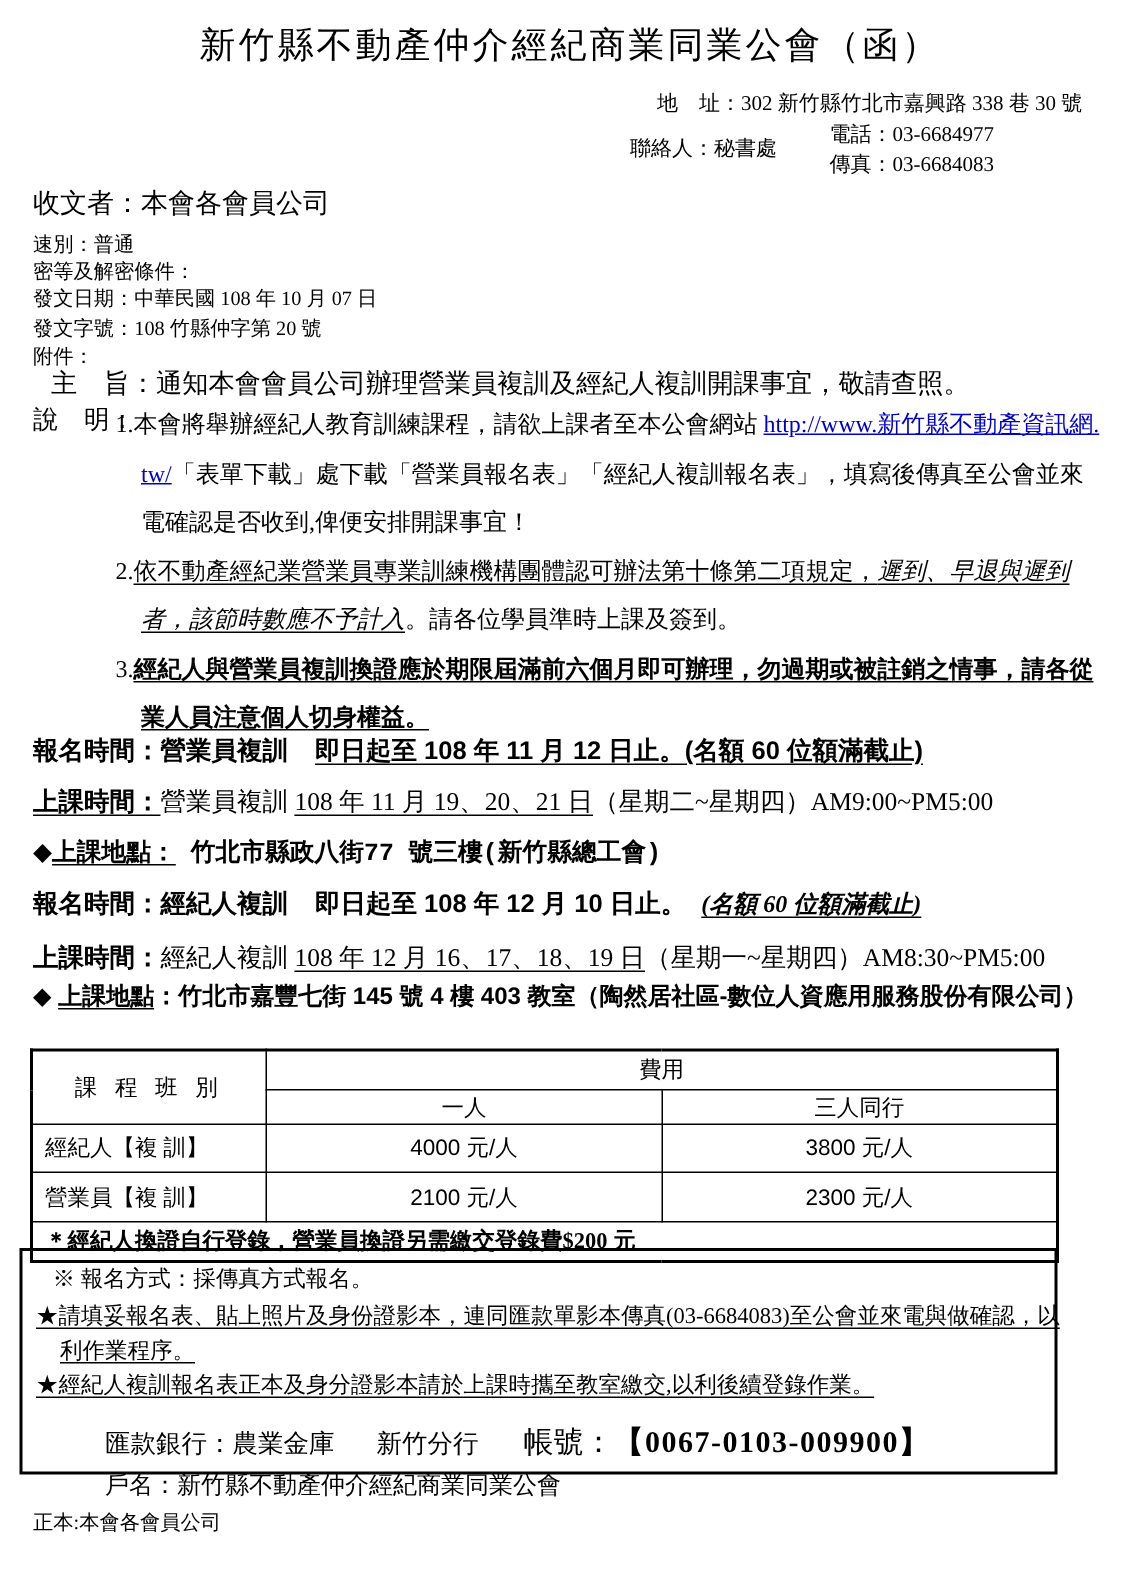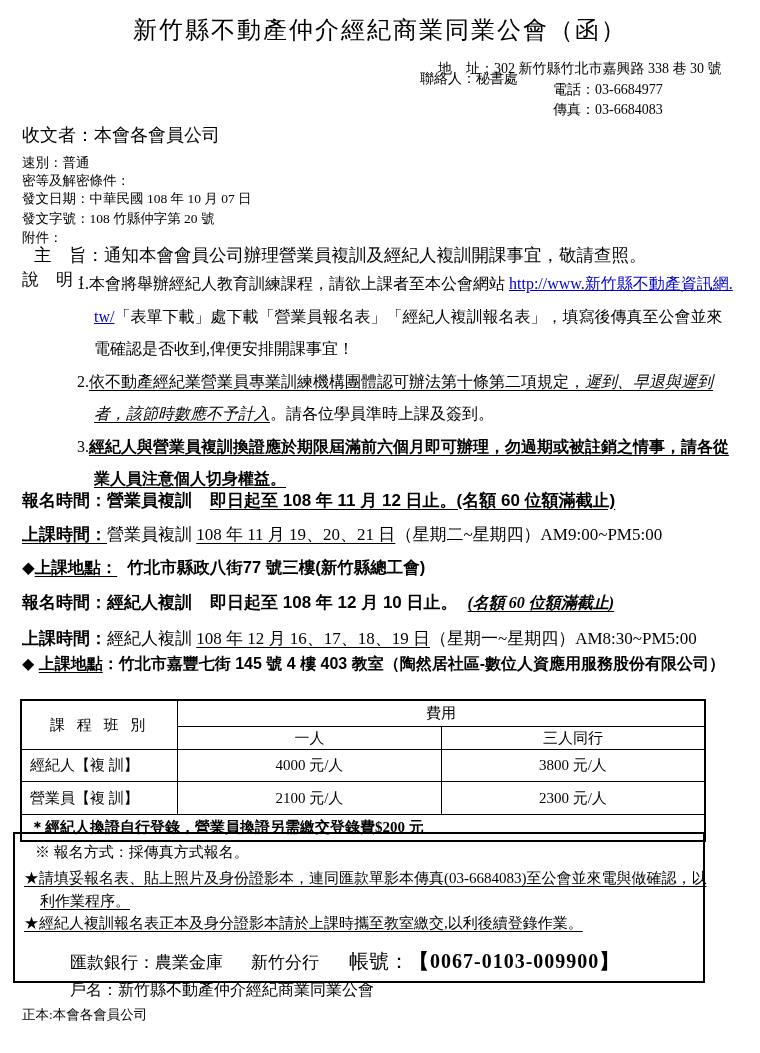--- a/index.html
+++ b/index.html
@@ -8,52 +8,52 @@
   .abs{position:absolute;white-space:nowrap;}
   .wrap{position:absolute;white-space:normal;}
   .b{font-weight:bold;}
   .i{font-style:italic;}
   .u{text-decoration:underline;text-underline-offset:3px;}
   
   .title{position:absolute;top:14px;left:0;width:100%;text-align:center;
          font-size:24px;letter-spacing:2px;}
   .hdr{font-size:14px;}
   #addr{top:60px;left:438px;}
-  #contact{top:70px;left:420px;}
+  #contact{top:90px;left:420px;}
   #phone{top:81px;left:553px;}
   #fax{top:101px;left:553px;}
   
   #recipient{top:123px;left:22px;font-size:18px;}
   .meta-s{left:22px;font-size:13.5px;}
   #speed{top:154px;} #security{top:172px;} #issue-date{top:190px;}
   #ref-no{top:210px;} #attachment{top:229px;}
   #subject{top:243px;left:18px;font-size:17.5px;margin-left:16px;}
   
   #explain{top:268px;left:22px;width:714px;}
   #explain-label{position:absolute;top:0;left:0;font-size:17px;white-space:nowrap;}
   .exp-item{margin-left:55px;padding-left:17px;text-indent:-17px;
             font-size:16px;line-height:32.5px;}
   .link{color:#0000cc;text-decoration:underline;word-break:break-all;cursor:pointer;}
   
   .sched{left:22px;font-size:17px;}
   .hl{font-family:"Liberation Sans","DejaVu Sans",sans-serif;font-weight:bold;}
   #reg1{top:489px;text-align:center;} #class1{top:523px;} #loc1{top:557px;font-size:16.5px;}
   #reg2{top:591px;} #class2{top:627px;} #loc2{top:654px;font-size:16px;}
   .gap{margin-left:18px;}
-  .gap2{margin-left:10px;}
+  .gap2{margin-left:10px;font-family:Liberation Mono, monospace;}
   
   #fee-table{position:absolute;left:20px;top:699px;width:686px;
              border-collapse:collapse;table-layout:fixed;}
   #fee-table td,#fee-table th{border:1.6px solid #000;font-weight:normal;
              font-size:15px;text-align:center;padding:0;}
   #fee-table{border:2px solid #000;}
   .col1{width:155px;} .col2{width:219px;} .col3{width:312px;}
   .course-hd{letter-spacing:4px;}
   .row-name{text-align:left !important;padding-left:8px !important;}
-  .fee-val{font-family:Liberation Serif, serif;
+  .fee-val{font-family:Liberation Sans, sans-serif;
            font-weight:bold;font-size:16px;margin-top:48px;}
   .footnote{text-align:left !important;padding:3px 0 3px 8px !important;
             font-weight:bold !important;}
   
   #notice-box{position:absolute;left:13px;top:832px;width:692px;height:151px;
               border:2.5px solid #000;box-sizing:border-box;}
   .nb{position:absolute;font-size:15px;}
   #n-method{top:9px;left:20px;white-space:nowrap;}
   #n-star1{top:33px;left:9px;width:672px;line-height:23px;
            padding-left:16px;text-indent:-16px;}

